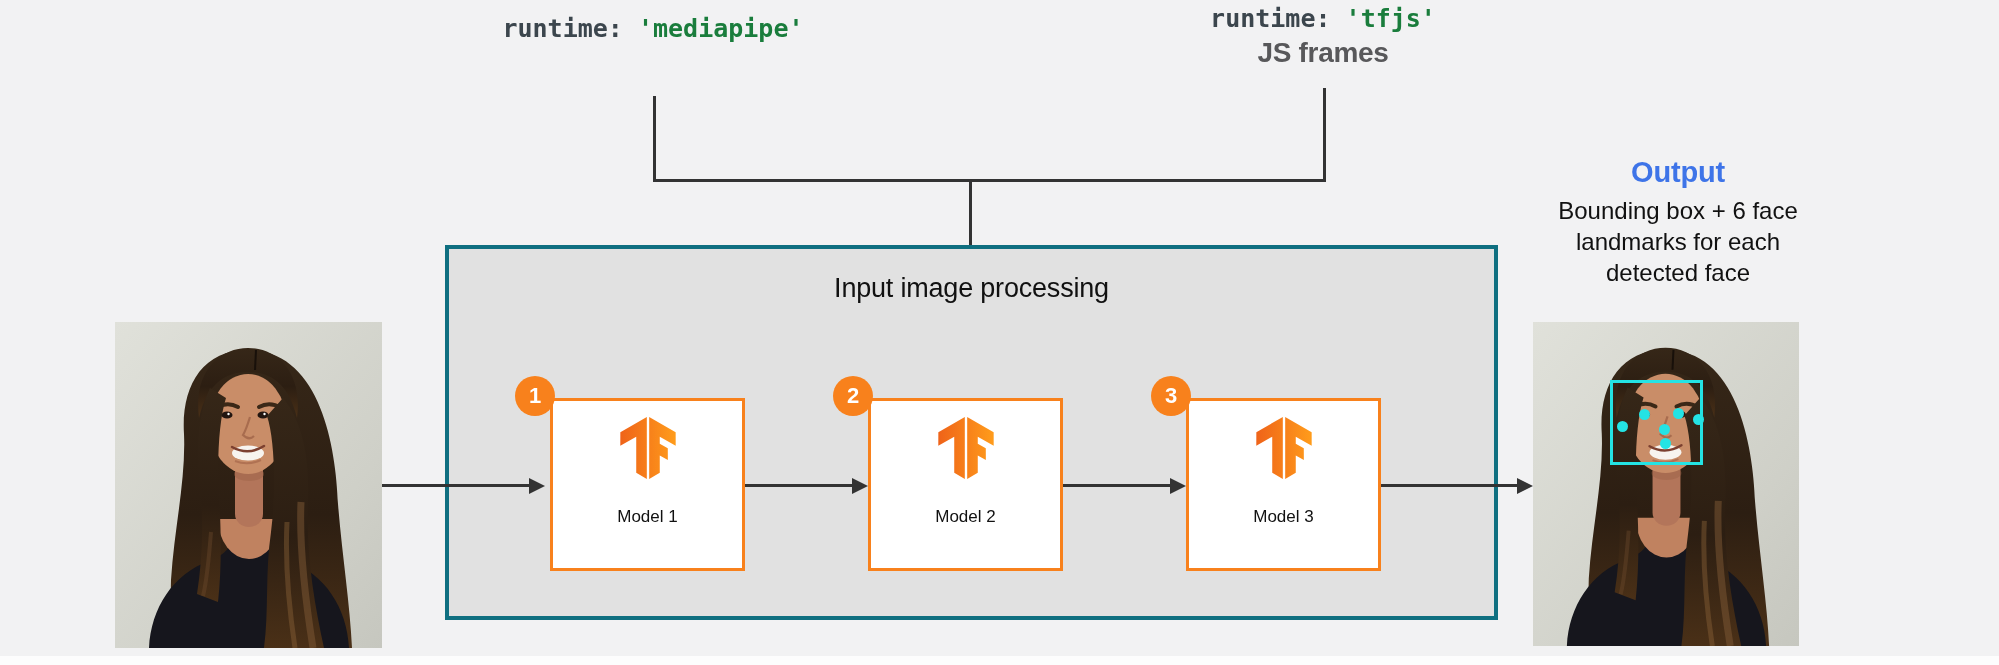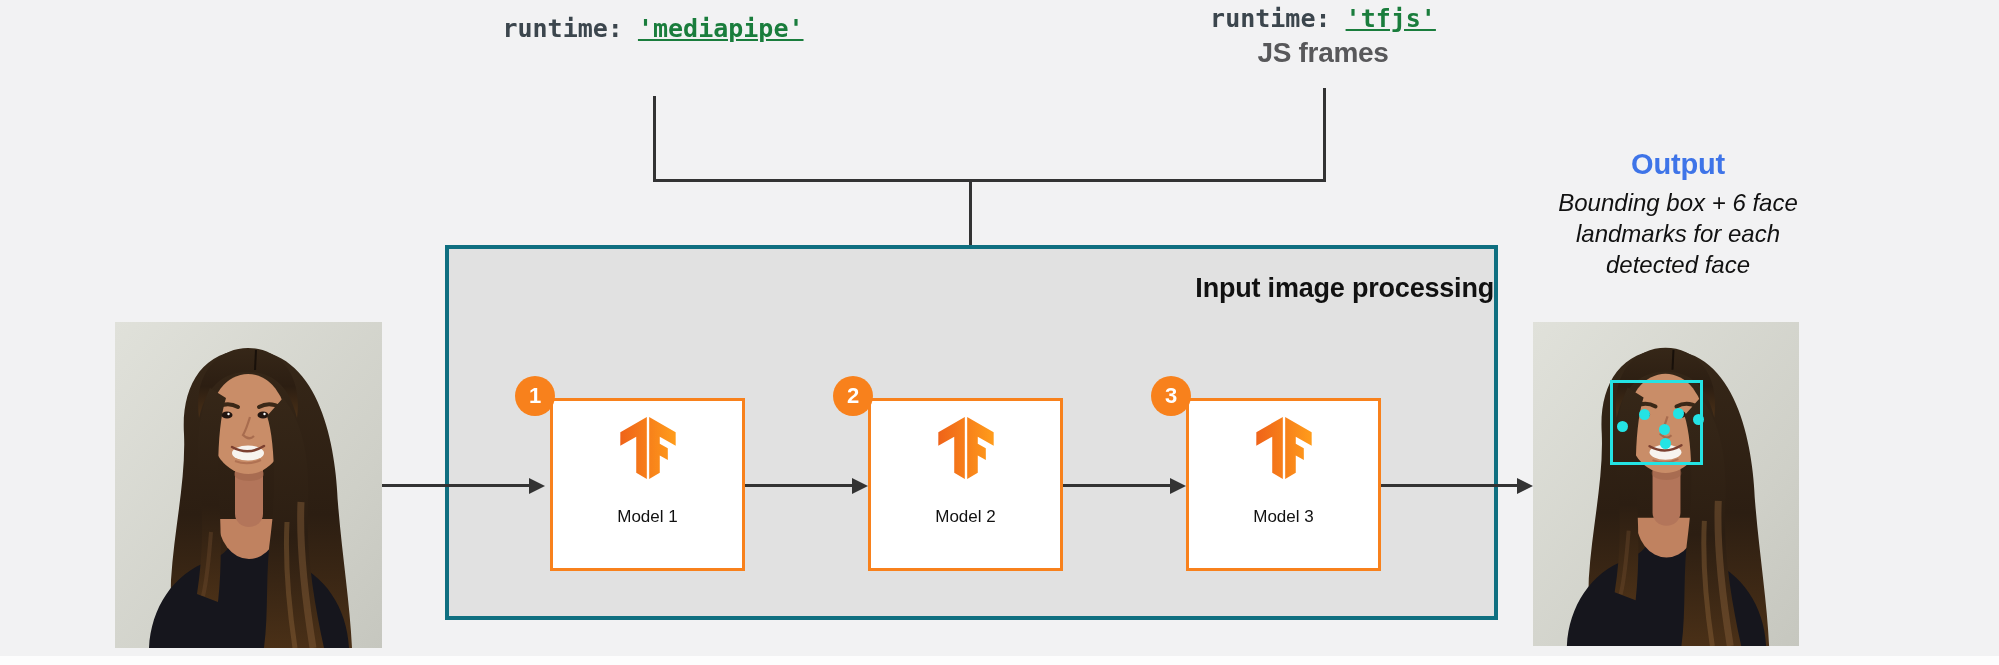--- a/index.html
+++ b/index.html
@@ -12,51 +12,51 @@
     position:relative; width:1999px; height:665px; overflow:hidden;
     background:var(--page-bg);
     font-family:"Liberation Sans", sans-serif; color:var(--text);
   }
   
   .code-block{position:absolute; text-align:center;}
   .code-block.mediapipe{left:458px; top:14px; width:390px;}
   .code-block.tfjs{left:1123px; top:4px; width:400px;}
   .code-line{font-family:"DejaVu Sans Mono", monospace; font-size:25px; font-weight:bold; white-space:pre;}
   .code-line .key{color:var(--code-slate);}
-  .code-line .str{color:var(--code-green);text-decoration:underline;}
+  .code-line .str{color:var(--code-green);}
   .code-label{font-size:28px; font-weight:bold; color:var(--label-gray); margin-top:4px; letter-spacing:-0.3px;}
   
   .vline,.hline{position:absolute; background:var(--line);}
   .vline{width:3px;}
   .hline{height:3px;}
   .vline.drop-left{left:653px; top:96px; height:84px;}
   .vline.drop-right{left:1323px; top:88px; height:92px;}
   .hline.joiner{left:653px; top:179px; width:673px;}
   .vline.drop-center{left:969px; top:179px; height:68px;}
   
   .side-block{position:absolute; text-align:center;}
-  .side-block h2{margin:0 0 6px 0; font-size:29px; font-weight:bold; color:var(--blue); letter-spacing:-0.2px;}
-  .side-block p{margin:0; font-size:24px; line-height:31px; color:var(--text);font-style:italic;}
+  .side-block h2{margin:8px 0 6px 0; font-size:29px; font-weight:bold; color:var(--blue); letter-spacing:-0.2px;}
+  .side-block p{margin:0; font-size:24px; line-height:31px; color:var(--text);}
   .side-block.input{left:110px; top:184px; width:280px;}
   .side-block.output{left:1548px; top:148px; width:260px;}
   
   .photo{position:absolute; overflow:hidden;}
   .photo.left{left:115px; top:322px; width:267px; height:326px;}
   .photo.right{left:1533px; top:322px; width:266px; height:324px;}
   .photo svg.portrait-svg{display:block; width:100%; height:100%;}
   .face-overlay{position:absolute; left:0; top:0; right:0; bottom:0;}
   .bbox{position:absolute; border:3px solid var(--cyan); box-sizing:border-box;}
   .landmark{position:absolute; width:11px; height:11px; border-radius:50%; background:var(--cyan);}
   
   .panel{
     position:absolute; left:445px; top:245px; width:1053px; height:375px;
     background:var(--panel-bg); border:4px solid var(--teal); box-sizing:border-box;
     text-align:center;
   }
-  .panel-title{margin-top:24px; font-size:27px; font-weight:bold; letter-spacing:-0.2px;text-align:right;}
+  .panel-title{margin-top:24px; font-size:27px; font-weight:normal; letter-spacing:-0.2px;}
   .panel-subtitle{margin-top:7px; font-size:22px; color:#1c1c1c;}
   
   .model-box{
     position:absolute; width:195px; height:173px; top:398px;
     background:#ffffff; border:3px solid var(--orange); box-sizing:border-box;
     display:flex; flex-direction:column; align-items:center;
   }
   .model-box.m1{left:550px;} .model-box.m2{left:868px;} .model-box.m3{left:1186px;}
   .model-box .tf-logo{margin-top:16px; width:62px; height:62px;}
   .model-label{margin-top:28px; font-size:17px; color:var(--text);}

